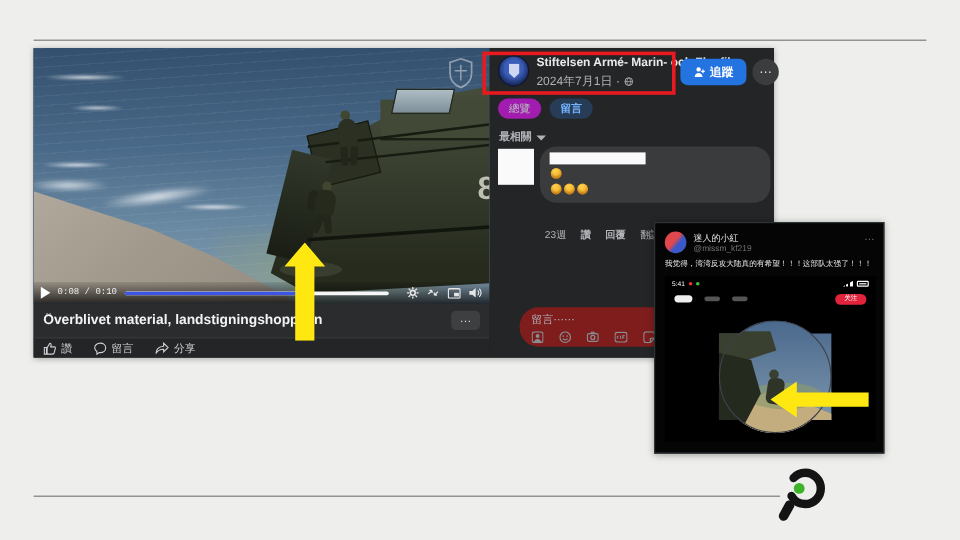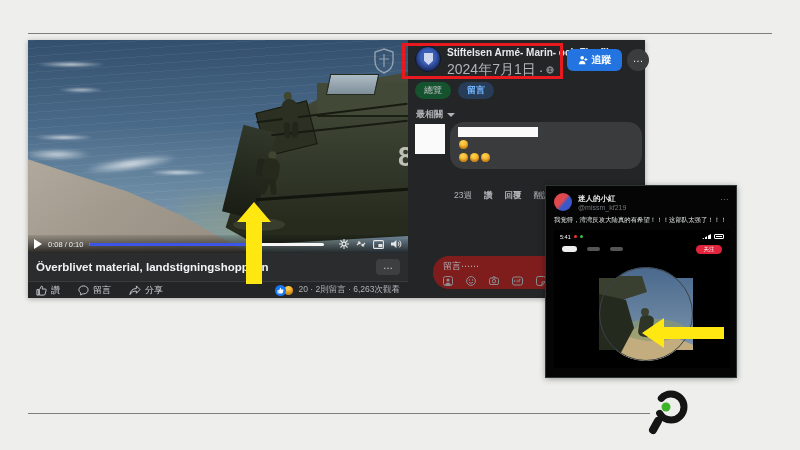--- a/index.html
+++ b/index.html
@@ -56,21 +56,21 @@
   .s1 { left:228px; top:110px; width:26px; height:46px; transform:rotate(8deg); }
   .s1 .body{left:6px;top:8px;width:17px;height:24px;background:#262a1d;}
   .s1 .head{left:10px;top:1px;}
   .s1 .pack{left:0;top:10px;width:9px;height:17px;}
   .s1 .leg.a{left:8px;top:29px;transform:rotate(16deg);} .s1 .leg.b{left:16px;top:28px;transform:rotate(-14deg);}
   .landshadow { position:absolute; left:205px; top:178px; width:52px; height:13px; background:#3c3f2f; border-radius:50%; opacity:.9; }
   .crest { position:absolute; left:345px; top:8px; opacity:.5; }
 
   .arrow-up { position:absolute; left:209px; top:162px; width:34px; height:82px; z-index:8; }
 
-  .player { position:absolute; left:0; top:195px; width:380px; height:18px; background:linear-gradient(180deg,rgba(0,0,0,.1),rgba(0,0,0,.75)); display:flex; align-items:center; padding:0 6px; z-index:4; }
+  .player { position:absolute; left:0; top:195px; width:380px; height:18px; background:linear-gradient(180deg,rgba(0,0,0,.1),rgba(0,0,0,.75)); display:flex; align-items:center; padding:0 6px; z-index:4;font-family:Liberation Mono, monospace; }
   .play-tri { width:0; height:0; border-left:8px solid #fff; border-top:5px solid transparent; border-bottom:5px solid transparent; margin-right:6px; }
   .ptime { color:#eee; font-size:7.5px; white-space:nowrap; margin-right:6px; }
   .pbar { position:relative; flex:1; height:3px; background:rgba(255,255,255,.95); border-radius:2px; overflow:hidden; margin-right:8px; }
   .pfill { position:absolute; left:0; top:0; bottom:0; background:#3c55e6; }
   .picon { margin-left:7px; display:flex; align-items:center; }
 
   .titlebar { position:absolute; left:0; top:213px; width:380px; height:28px; background:#2b2c2e; display:flex; align-items:center; padding:0 8px; }
   .vtitle { color:#f2f3f5; font-size:11.5px; font-weight:bold; flex:1; white-space:nowrap; overflow:hidden; }
   .vmore { width:24px; height:16px; background:#3e3f41; border-radius:4px; color:#d6d8dc; font-size:10px; line-height:13px; text-align:center; }
 
@@ -80,28 +80,28 @@
   .stats-right { margin-left:auto; display:flex; align-items:center; color:#b0b3b8; font-size:8.5px; }
   .mini { width:11px; height:11px; border-radius:50%; display:inline-flex; align-items:center; justify-content:center; }
   .mini.like { background:#1877f2; margin-right:-3px; z-index:2; }
   .mini.haha { background:radial-gradient(circle at 35% 30%,#ffd34d,#f5a623); box-shadow:inset 0 -3px 3px rgba(150,80,0,.45); margin-right:4px; border:1px solid #242527; }
 
   
   .fb-panel { position:absolute; left:380px; top:0; width:237px; height:258px; background:#242526; }
   .ph-avatar { position:absolute; left:7px; top:6px; width:26px; height:26px; border-radius:50%; background:radial-gradient(circle at 50% 42%,#3a5db8 0 40%,#1d2f66 70%); border:1px solid #0e1733; }
   .ph-avatar::after { content:""; position:absolute; left:8px; top:6px; width:9px; height:12px; background:#cfd6ef; clip-path:polygon(0 0,100% 0,100% 65%,50% 100%,0 65%); }
   .ph-name { position:absolute; left:39px; top:7px; color:#e7e9ed; font-size:10px; font-weight:bold; white-space:nowrap; }
-  .ph-date { position:absolute; left:39px; top:21px; color:#b0b3b8; font-size:14px; display:flex; align-items:center; gap:3px; }
+  .ph-date { position:absolute; left:39px; top:21px; color:#b0b3b8; font-size:10px; display:flex; align-items:center; gap:3px; }
   .follow-btn { position:absolute; left:159px; top:9px; width:55px; height:22px; background:#2374e1; border-radius:6px; display:flex; align-items:center; justify-content:center; gap:4px; color:#fff; font-size:10px; font-weight:bold; }
   .more-btn { position:absolute; left:219px; top:9px; width:22px; height:22px; border-radius:50%; background:#3b3c3e; color:#e4e6eb; font-size:11px; text-align:center; line-height:18px; }
   .redbox { position:absolute; left:374px; top:3px; width:161px; height:36px; border:3px solid #e8191f; z-index:6; }
 
   .tabs { position:absolute; left:7px; top:42px; display:flex; gap:7px; }
   .tab { height:17px; padding:0 9px; border-radius:9px; font-size:9px; line-height:17px; }
-  .tab.overview { background:#14532d; color:#b8bbbf; }
+  .tab.overview { background:#a21caf; color:#b8bbbf; }
   .tab.comments { background:#263c57; color:#75b6ff; font-weight:bold; }
 
   .sortrow { position:absolute; left:8px; top:68px; color:#b0b3b8; font-size:9px; font-weight:bold; display:flex; align-items:center; gap:4px;text-align:center; }
   .caret { width:0; height:0; border-left:4px solid transparent; border-right:4px solid transparent; border-top:4px solid #b0b3b8; }
 
   .censor { background:#fafafa; }
   .c-avatar { position:absolute; left:7px; top:84px; width:30px; height:30px; }
   .bubble { position:absolute; left:42px; top:82px; width:192px; border-radius:14px; background:#3a3b3c; padding:5px 8px 5px 8px; }
   .c-name { width:80px; height:10px; margin-bottom:3px; }
   .c-text { color:#e4e6eb; font-size:8.8px; line-height:1.25; }
@@ -110,21 +110,21 @@
   .c-meta { position:absolute; left:46px; top:150px; display:flex; gap:12px; color:#b0b3b8; font-size:8.5px; }
   .c-meta .lnk { font-weight:bold; }
 
   .composer { position:absolute; left:25px; top:216px; width:206px; height:33px; background:#7f1d1d; border-radius:16px; padding:4px 10px; }
   .composer .ph { color:#b0b3b8; font-size:9px; }
   .cicons { display:flex; gap:13px; margin-top:3px; }
 
   
   .tweet { position:absolute; left:545px; top:185px; width:192px; height:193px; background:#050505; border:1px solid #2e3336; box-shadow:0 1px 6px rgba(0,0,0,.35); z-index:10; }
   .tw-avatar { position:absolute; left:8px; top:7px; width:18px; height:18px; border-radius:50%; background:linear-gradient(130deg,#e0484e 0 45%,#3a58c9 60%); }
-  .tw-name { position:absolute; left:32px; top:8px; color:#e7e9ea; font-size:7.5px; font-weight:bold; }
+  .tw-name { position:absolute; left:32px; top:8px; color:#e7e9ea; font-size:7.5px; font-weight:normal; }
   .tw-handle { position:absolute; left:32px; top:18px; color:#71767b; font-size:7px; }
   .tw-more { position:absolute; right:7px; top:6px; color:#71767b; font-size:9px; }
   .tw-text { position:absolute; left:8px; top:30px; width:178px; color:#e7e9ea; font-size:6.4px; white-space:nowrap; overflow:hidden; }
   .tw-media { position:absolute; left:8px; top:44px; width:176px; height:138px; background:#000; overflow:hidden; }
   .tm-status { position:absolute; left:0; top:2px; width:100%; height:9px; display:flex; align-items:center; padding:0 6px; }
   .tm-time { color:#fff; font-size:5.5px; }
   .dot { width:3px; height:3px; border-radius:50%; margin-left:3px; }
   .dot.red{ background:#e33; } .dot.green{ background:#4b4; }
   .tm-sig { margin-left:auto; display:flex; align-items:center; gap:3px; }
   .sigbars { width:9px; height:5px; background:linear-gradient(90deg,#fff 0 2px,transparent 2px 3px,#fff 3px 5px,transparent 5px 6px,#fff 6px 9px); clip-path:polygon(0 100%,100% 0,100% 100%); }
@@ -242,29 +242,20 @@
               <path d="M6 1C3.2 1 1 2.9 1 5.3c0 1.4.8 2.6 2 3.4V11l2.1-1.4c.3 0 .6.1.9.1 2.8 0 5-1.9 5-4.4S8.8 1 6 1z" fill="none" stroke="#cfd1d5" stroke-width="1"></path>
             </svg>
           <span>留言</span>
         </div>
         <div class="act">
           <svg width="12" height="11" viewBox="0 0 13 12">
               <path d="M8 1l4 4-4 4V6.6C4.5 6.6 2.3 8 1 10.5 1.2 6.5 4 4 8 3.8z" fill="none" stroke="#cfd1d5" stroke-width="1"></path>
             </svg>
           <span>分享</span>
         </div>
-        <div class="stats-right">
-          <span class="mini like">
-            <svg width="7" height="7" viewBox="0 0 12 12">
-                <path d="M1 5h2v6H1zM3.6 11V5.2L6 1.2c.9 0 1.4.7 1.2 1.6L6.8 4.4h3.4c.7 0 1.1.6.9 1.2l-1.2 4.4c-.2.6-.7 1-1.3 1z" fill="#fff"></path>
-              </svg>
-          </span>
-          <span class="mini haha"></span>
-          <span>20 · 2則留言 · 6,263次觀看</span>
-        </div>
       </div>
     </div>
 
     <div class="fb-panel">
       <div class="ph-avatar"></div>
       <div class="ph-name">Stiftelsen Armé- Marin- och Flygfilm</div>
       <div class="ph-date">
         <span>2024年7月1日</span>
         <span>·</span>
         <svg width="8" height="8" viewBox="0 0 10 10">

